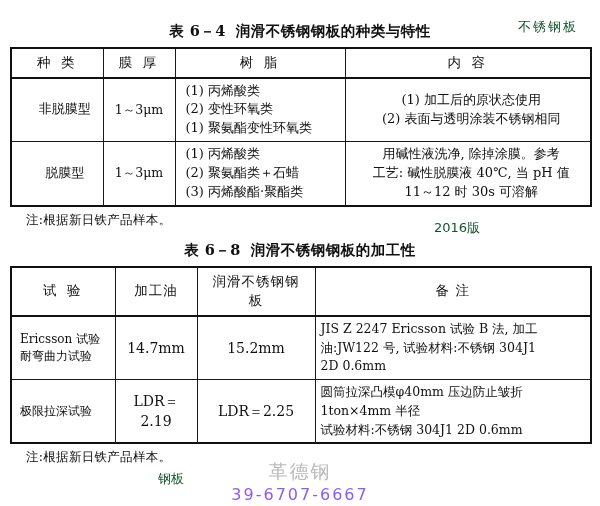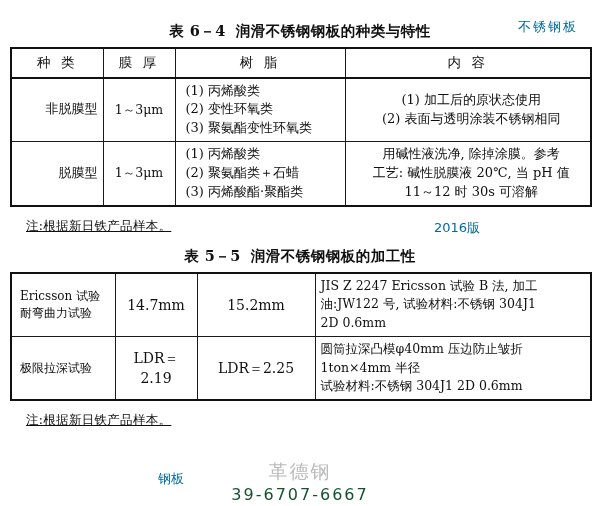--- a/index.html
+++ b/index.html
@@ -61,26 +61,25 @@
     border-bottom: 2px solid #111;
   }
   .hdr td.tight {
     letter-spacing: 1px;
   }
   .lines div {
     white-space: nowrap;
   }
   .note {
     font-size: 12.5px;
-    margin: 11px 0 0 16px;
+    margin: 5px 0 0 16px;
     letter-spacing: 0.3px;
-    text-decoration: underline;
   }
   .kind-cell {
-    text-align: right;
+    text-align: center;
     padding-left: 20px;
     white-space: nowrap;
   }
   .thk-cell {
     text-align: center;
     white-space: nowrap;
     font-size: 12.5px;
   }
   .resin-cell {
     text-align: left;
@@ -112,25 +111,25 @@
     bottom: 2px;
     text-align: center;
     font-size: 19px;
     color: #b9b9b9;
     letter-spacing: 2px;
     font-family: "DejaVu Sans", "Liberation Sans", sans-serif;
     pointer-events: none;
   }
   .watermark .w2 {
     font-size: 16px;
-    color: #14532d;
+    color: #8b5cf6;
   }
   .ghost {
     position: absolute;
-    color: #0369a1;
+    color: #14532d;
     font-size: 13px;
     font-family: "DejaVu Sans", "Liberation Sans", sans-serif;
     pointer-events: none;
   }
   .g1 { top: 18px; right: 22px; letter-spacing: 2px; }
   .g2 { top: 219px; right: 120px; }
   .g3 { top: 470px; left: 120px; margin-left: 38px; }
 </style>
 </head>
 <body>
@@ -158,58 +157,64 @@
       <td>膜  厚</td>
       <td>树    脂</td>
       <td>内    容</td>
     </tr>
     <tr>
       <td class="kind-cell">非脱膜型</td>
       <td class="thk-cell">1～3μm</td>
       <td class="resin-cell lines">
         <div>(1) 丙烯酸类</div>
         <div>(2) 变性环氧类</div>
-        <div>(3) 聚氨酯变性环氧类</div>
+        <div>(1) 聚氨酯变性环氧类</div>
       </td>
       <td class="content-cell lines">
         <div>(1) 加工后的原状态使用</div>
         <div>(2) 表面与透明涂装不锈钢相同</div>
       </td>
     </tr>
     <tr>
       <td class="kind-cell">脱膜型</td>
       <td class="thk-cell">1～3μm</td>
       <td class="resin-cell lines">
         <div>(1) 丙烯酸类</div>
         <div>(2) 聚氨酯类＋石蜡</div>
         <div>(3) 丙烯酸酯·聚酯类</div>
       </td>
       <td class="content-cell lines">
         <div>用碱性液洗净, 除掉涂膜。参考</div>
-        <div>工艺: 碱性脱膜液 20℃, 当 pH 值</div>
+        <div>工艺: 碱性脱膜液 40℃, 当 pH 值</div>
         <div>11～12 时 30s 可溶解</div>
       </td>
     </tr>
   </tbody>
     </table>
 
   <div class="note">注:根据新日铁产品样本。</div>
 
   <div class="tbl-title" style="margin-top:12px">
-    <span class="num">表 5－5</span><span>润滑不锈钢钢板的加工性</span>
+    <span class="num">表 6－8</span><span>润滑不锈钢钢板的加工性</span>
   </div>
 
   <table class="t2">
     <colgroup>
       <col style="width:104px">
       <col style="width:82px">
       <col style="width:118px">
       <col style="width:276px">
     </colgroup>
     <tbody>
+        <tr class="hdr">
+      <td>试  验</td>
+      <td class="tight">加工油</td>
+      <td class="tight">润滑不锈钢钢板</td>
+      <td class="tight">备            注</td>
+    </tr>
     <tr>
       <td class="test-cell lines">
         <div>Ericsson 试验</div>
         <div>耐弯曲力试验</div>
       </td>
       <td class="val-cell">14.7mm</td>
       <td class="val-cell">15.2mm</td>
       <td class="remark-cell lines">
         <div>JIS Z 2247 Ericsson 试验 B 法, 加工</div>
         <div>油:JW122 号, 试验材料:不锈钢 304J1</div>

